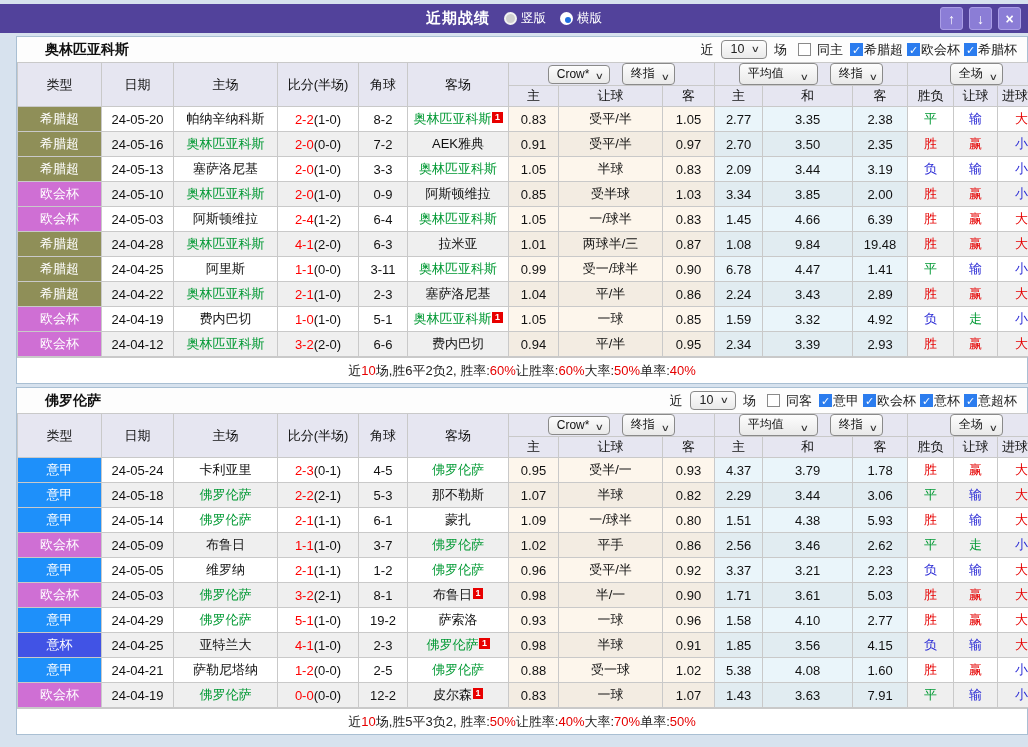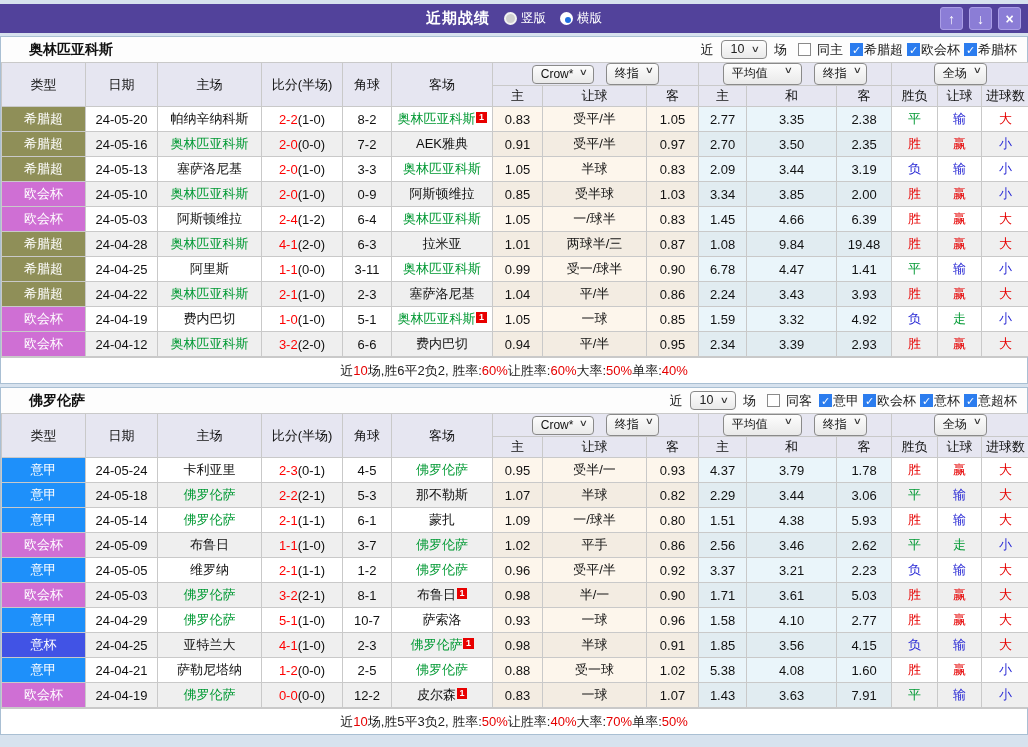--- a/index.html
+++ b/index.html
@@ -22,21 +22,21 @@
   .radio-circle.sel { background: #fff; border: 2px solid #fff; position: relative; }
   .radio-circle.sel::after { content:""; position:absolute; left:2.5px; top:2.5px; width:6px; height:6px; border-radius:50%; background:#1E6FE0; }
   .winbtns { position: absolute; right: 7px; top: 3px; display: flex; gap: 6px; }
   .winbtn {
     width: 23px; height: 23px; background: #8B7DD6; border: 1px solid #AA9EE6;
     border-radius: 3px; color: #fff; font-weight: bold; font-size: 14px;
     display: flex; align-items: center; justify-content: center; cursor: pointer;
   }
 
   
-  .section { margin-top: 3px; background: #fff; border: 1px solid #A9BFD3; border-top: none; }
+  .section { margin-top: 3px; background: #fff; border: 1px solid #A9BFD3; border-top: none; margin-left: 16px; }
   .section-header {
     height: 26px; background: #FDFDFD; border-top: 1px solid #A9BFD3;
     display: flex; align-items: center; padding: 0 10px 0 28px; font-size: 13px;
   }
   .team-name { font-weight: bold; font-size: 14px; color: #111; }
   .filters { margin-left: auto; display: flex; align-items: center; gap: 3px; font-size: 13px; color: #222; }
   .count-select {
     display: inline-flex; align-items: center; gap: 8px; margin: 0 4px;
     border: 1px solid #8a8a8a; border-radius: 4px; padding: 1px 7px 2px 9px;
     background: linear-gradient(#fdfdfd, #eaeaea); font-size: 12.5px;
@@ -51,21 +51,21 @@
   table { border-collapse: collapse; table-layout: fixed; width: 100%; font-size: 13px; }
   col.w-type{width:84px} col.w-date{width:72px} col.w-home{width:104px} col.w-score{width:81px}
   col.w-corner{width:49px} col.w-away{width:101px} col.w-oh{width:50px} col.w-hc{width:104px}
   col.w-oa{width:52px} col.w-ah{width:48px} col.w-ad{width:90px} col.w-aa{width:55px}
   col.w-r1{width:46px} col.w-r2{width:44px} col.w-r3{width:48px}
   th, td { border: 1px solid #C9C9C9; text-align: center; font-weight: normal; color: #111; }
   thead th { background: #E6E6F1; height: 21px; }
   thead tr.dd-row th { height: 23px; }
   tbody td { height: 25px; }
   .dd {
-    display: inline-flex; align-items: flex-start; gap: 7px; vertical-align: middle;
+    display: inline-flex; align-items: flex-end; gap: 7px; vertical-align: middle;
     border: 1px solid #8a8a8a; border-radius: 4px; padding: 1px 6px 2px 8px;
     background: linear-gradient(#fdfdfd, #e9e9e9); font-size: 12px; margin: 0 4px; cursor: pointer;
   }
   tbody tr:nth-child(even) td { background: #EFEFEF; }
   tbody tr:nth-child(odd) td { background: #FFFFFF; }
   tbody tr:nth-child(odd) td.c-odds { background: #FDF6EC; }
   tbody tr:nth-child(even) td.c-odds { background: #F3ECE2; }
   tbody tr:nth-child(odd) td.c-avg { background: #EAF5FA; }
   tbody tr:nth-child(even) td.c-avg { background: #E1ECF1; }
   td.type-cell { color: #fff; }
@@ -326,21 +326,21 @@
               <td>24-04-22</td>
               <td><span class="team-green">奥林匹亚科斯</span></td>
               <td><span class="score-main">2-1</span><span>(1-0)</span></td>
               <td>2-3</td>
               <td><span>塞萨洛尼基</span></td>
               <td class="c-odds">1.04</td>
               <td class="c-odds">平/半</td>
               <td class="c-odds">0.86</td>
               <td class="c-avg">2.24</td>
               <td class="c-avg">3.43</td>
-              <td class="c-avg">3.93</td>
+              <td class="c-avg">2.89</td>
               <td style="color: rgb(230, 0, 0);">胜</td>
               <td style="color: rgb(230, 0, 0);">赢</td>
               <td style="color: rgb(230, 0, 0);">大</td>
             </tr>
             <tr>
               <td class="type-cell" style="background: rgb(207, 111, 212);">欧会杯</td>
               <td>24-04-19</td>
               <td><span>费内巴切</span></td>
               <td><span class="score-main">1-0</span><span>(1-0)</span></td>
               <td>5-1</td>
@@ -581,21 +581,21 @@
               <td class="c-avg">5.03</td>
               <td style="color: rgb(230, 0, 0);">胜</td>
               <td style="color: rgb(230, 0, 0);">赢</td>
               <td style="color: rgb(230, 0, 0);">大</td>
             </tr>
             <tr>
               <td class="type-cell" style="background: rgb(30, 144, 250);">意甲</td>
               <td>24-04-29</td>
               <td><span class="team-green">佛罗伦萨</span></td>
               <td><span class="score-main">5-1</span><span>(1-0)</span></td>
-              <td>10-7</td>
+              <td>19-2</td>
               <td><span>萨索洛</span></td>
               <td class="c-odds">0.93</td>
               <td class="c-odds">一球</td>
               <td class="c-odds">0.96</td>
               <td class="c-avg">1.58</td>
               <td class="c-avg">4.10</td>
               <td class="c-avg">2.77</td>
               <td style="color: rgb(230, 0, 0);">胜</td>
               <td style="color: rgb(230, 0, 0);">赢</td>
               <td style="color: rgb(230, 0, 0);">大</td>

